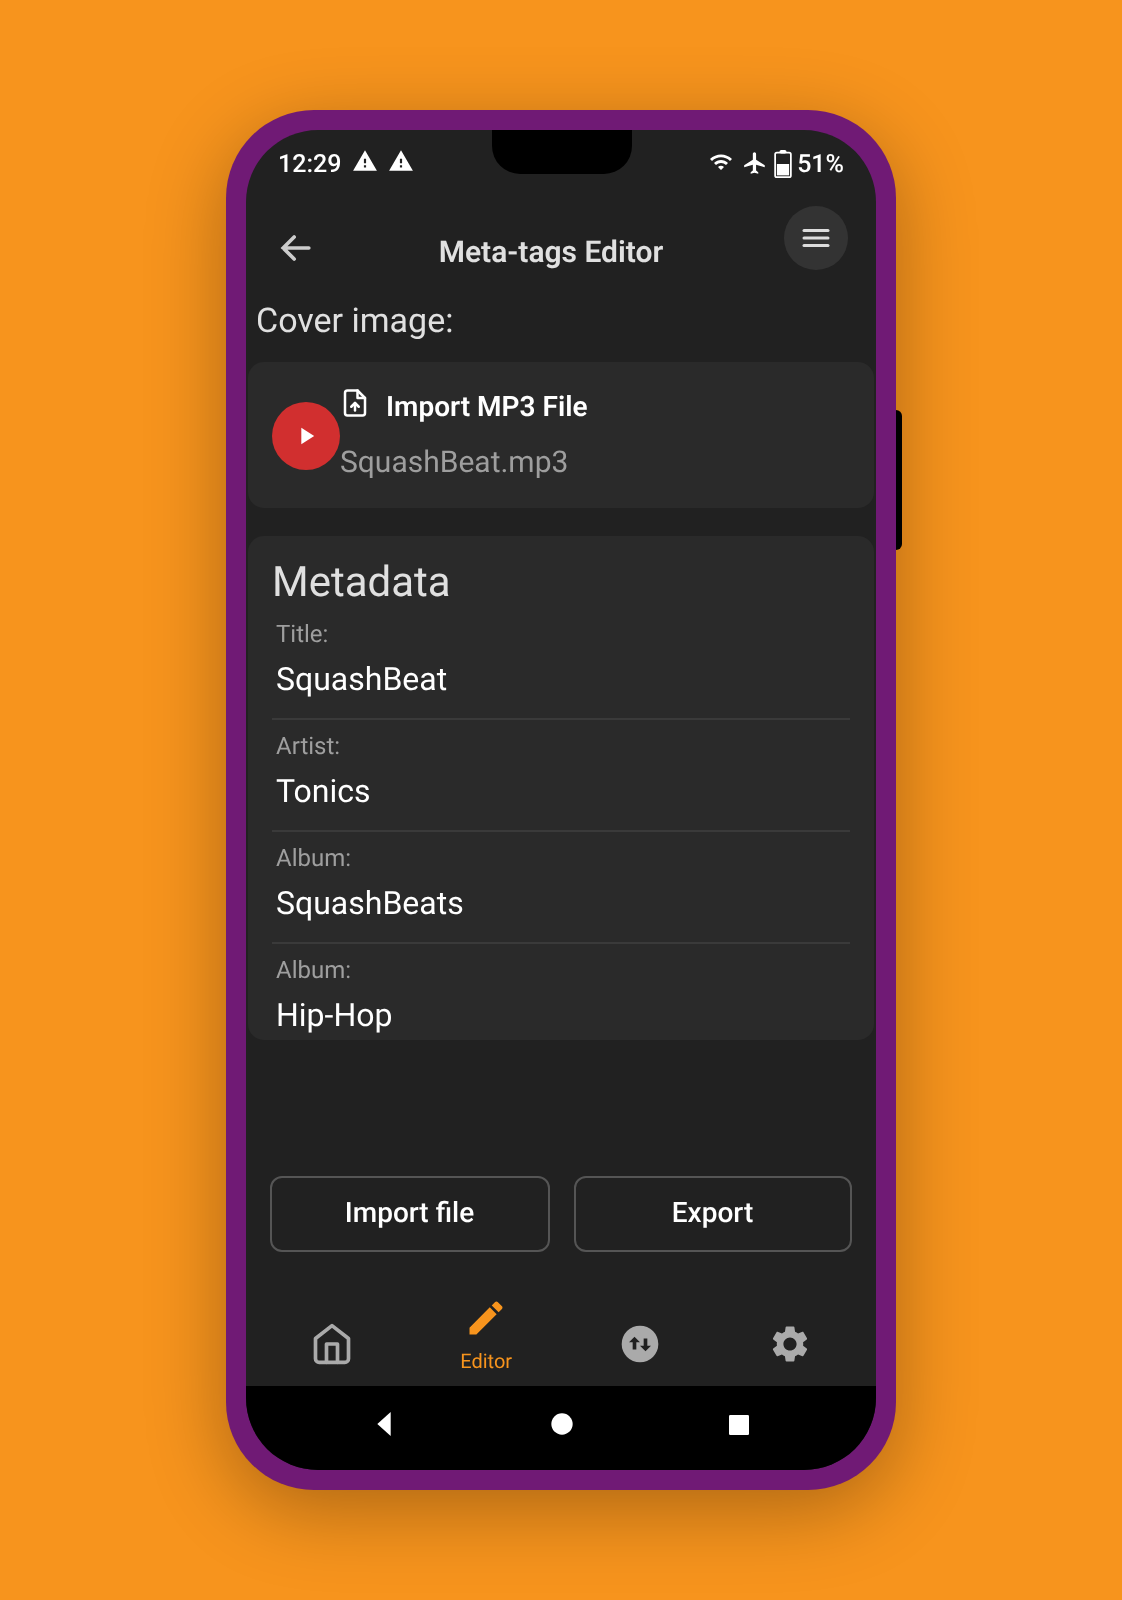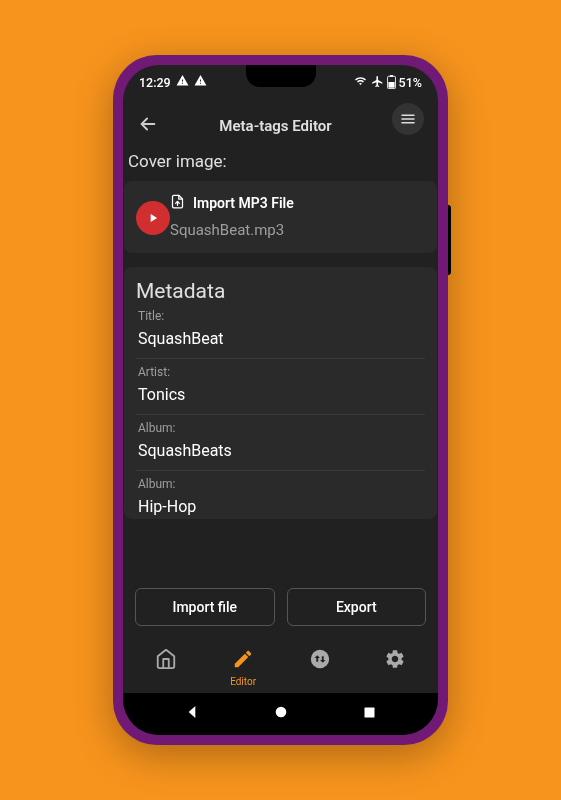--- a/index.html
+++ b/index.html
@@ -29,21 +29,21 @@
 
     .card { background: #2a2a2a; border-radius: 8px; padding: 12px 12px 0; height: 252px; overflow: hidden; }
     .card-title { color: #e0e0e0; font-size: 21px; font-weight: 400; margin-bottom: 6px; }
     .field-label { color: #9e9e9e; font-size: 12px; margin: 6px 2px 4px; }
     .field-value { color: #fff; font-size: 16px; padding: 2px 2px 10px; border-bottom: 1px solid #3a3a3a; cursor: text; }
     .field-value.clipped { color: #fff; font-size: 16px; padding: 2px 2px 0; border-bottom: none; }
 
     .footer-buttons { display: flex; gap: 12px; padding: 14px 12px; }
     .btn { flex: 1; border: 1px solid #555; border-radius: 6px; background: transparent; color: #fff; font-size: 14px; font-weight: 500; padding: 10px 12px; text-align: center; cursor: pointer; }
 
-    .bottom-nav { display: flex; align-items: flex-start; justify-content: space-around; padding: 6px 6px 4px; background: #212121; }
+    .bottom-nav { display: flex; align-items: flex-end; justify-content: space-around; padding: 6px 6px 4px; background: #212121; }
     .nav-item { display: flex; flex-direction: column; align-items: center; gap: 2px; cursor: pointer; padding: 2px 8px; }
     .nav-label { font-size: 10px; color: #f7941d; }
 
     .android-nav { height: 42px; background: #000; display: flex; align-items: center; justify-content: space-evenly; }
     .android-nav > div { cursor: pointer; padding: 6px 12px; }
   </style>
 </head>
 <body>
 
 <div class="phone">

